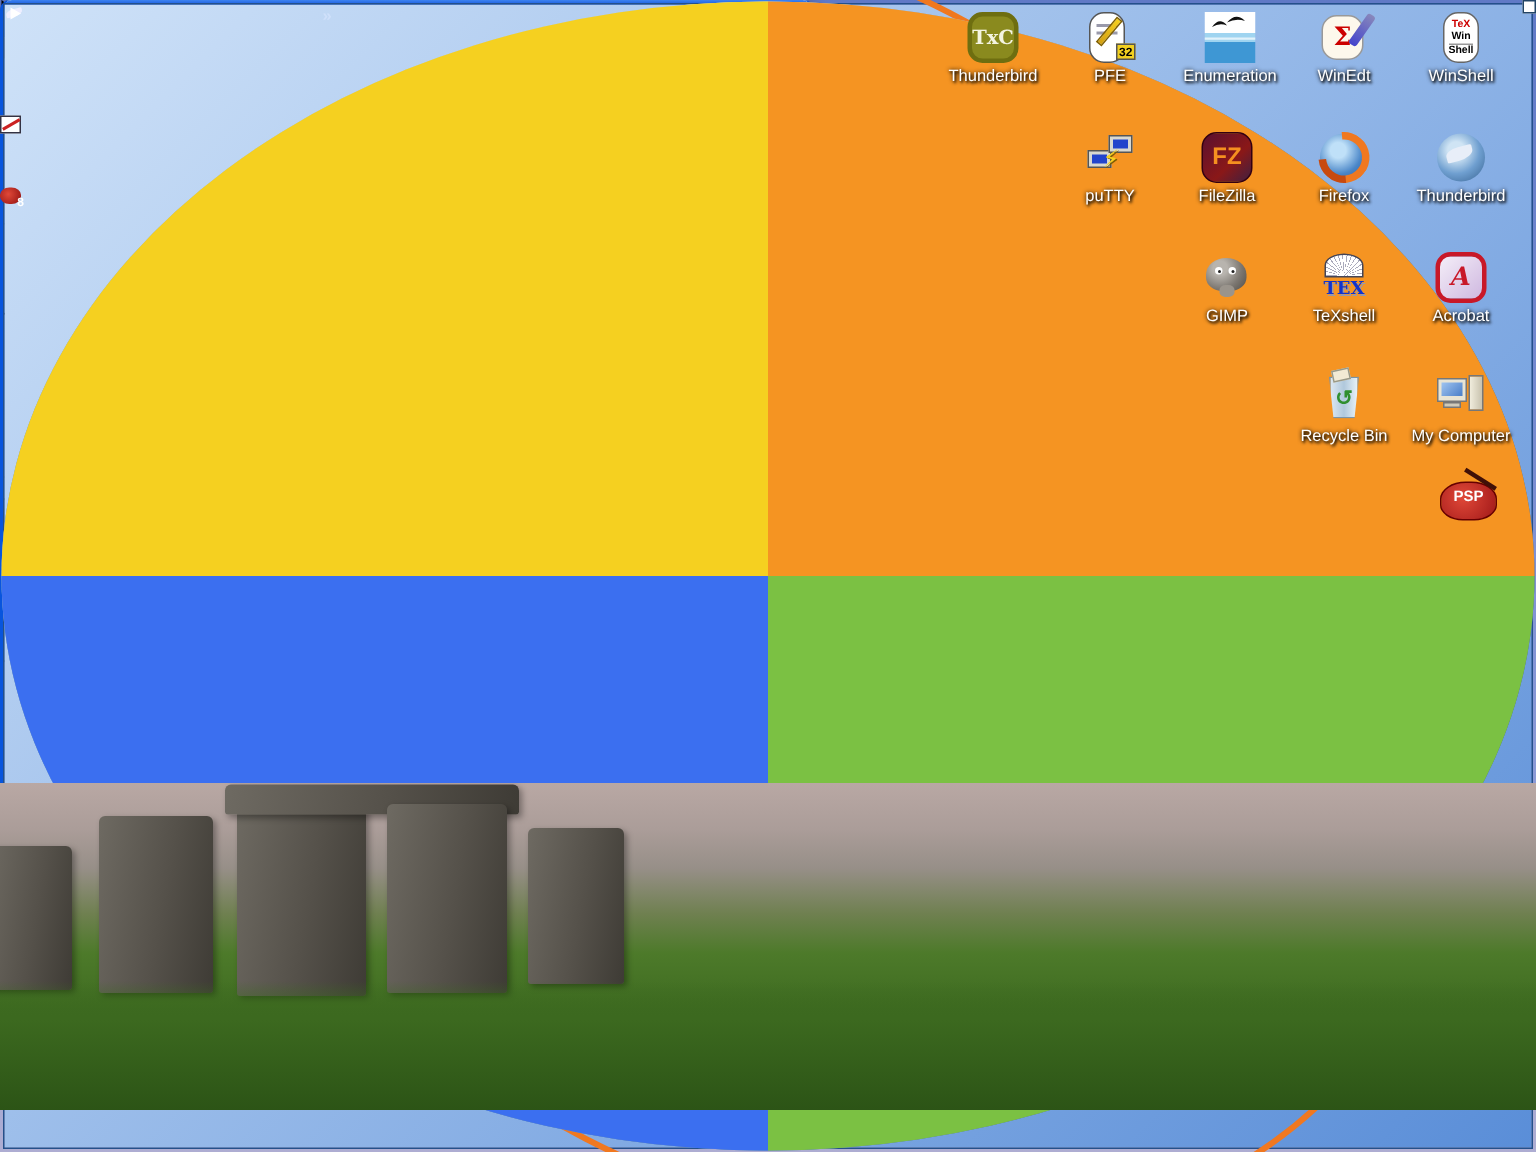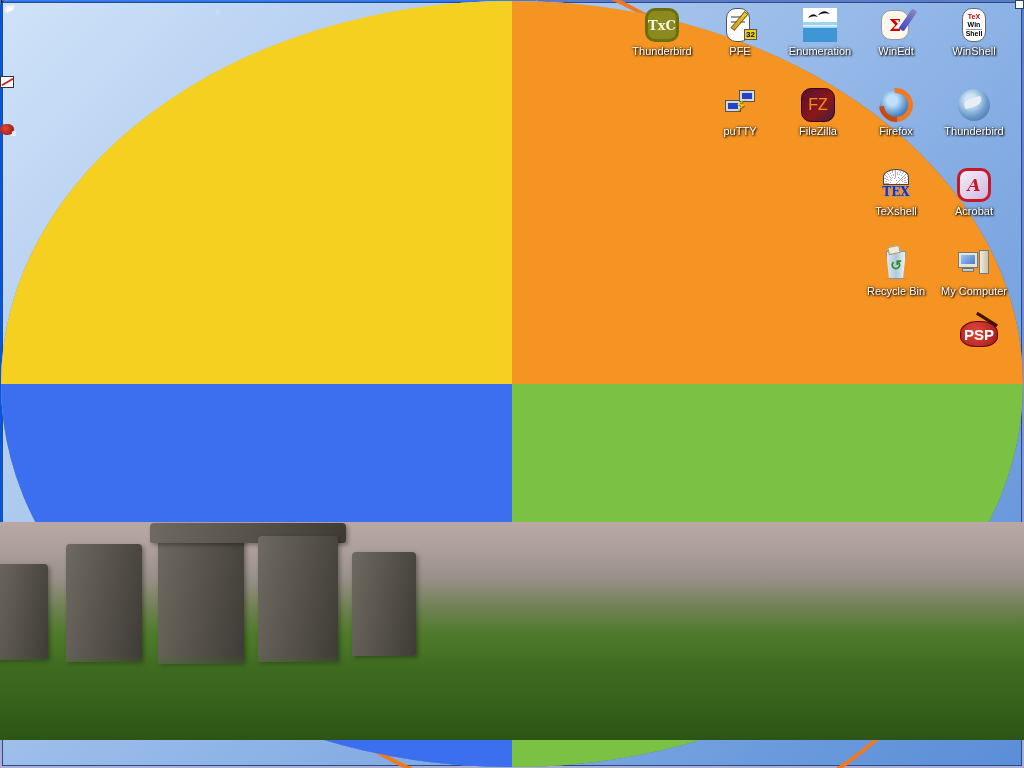--- a/index.html
+++ b/index.html
@@ -199,39 +199,48 @@
         </div>
       <div style="position:absolute; right:2px; top:2px; width:16px; height:12px; background:#d8d8d0; border:1px solid #555;">
           <div style="margin:2px; height:6px; background:#2244cc;"></div>
         </div>
       <div style="position:absolute; left:12px; top:8px; color:#f5d020; font-size:16px; text-shadow:1px 1px 0 #806000;">⚡︎</div>
     </div>
     <div class="lbl">puTTY</div>
   </div>
   <div class="dicon" style="left:779px; top:88px;">
     <div class="art">
-        <div class="sq" style="background:linear-gradient(135deg,#5a1030,#8a1818 60%,#402040); border:1px solid #301; color:#f59020; font-weight:normal; font-size:16px;">FZ</div>
+        <div class="sq" style="background:linear-gradient(135deg,#5a1030,#8a1818 60%,#402040); border:1px solid #301; color:#f59020; font-weight:bold; font-size:16px;">FZ</div>
       </div>
     <div class="lbl">FileZilla</div>
   </div>
   <div class="dicon" style="left:857px; top:88px;">
     <div class="art">
       <div style="position:absolute; inset:1px; border-radius:50%; background:radial-gradient(circle at 38% 35%, #bfe0f8 0 18%, #4a86c8 55%, #26508a 100%);"></div>
       <div style="position:absolute; inset:0; border-radius:50%; border:5px solid #f07820; border-left-color:transparent; border-bottom-color:#c84a10; transform:rotate(40deg);"></div>
     </div>
     <div class="lbl">Firefox</div>
   </div>
   <div class="dicon" style="left:935px; top:88px;">
     <div class="art">
       <div style="position:absolute; inset:1px; border-radius:50%; background:radial-gradient(circle at 40% 35%, #cfe4f4 0 20%, #6f9fd0 55%, #35608f 100%);"></div>
       <div style="position:absolute; left:7px; top:10px; width:18px; height:9px; background:#e8eef8; border-radius:50% 10% 60% 10%; transform:rotate(-15deg);"></div>
     </div>
     <div class="lbl">Thunderbird</div>
   </div>
 
+  <div class="dicon" style="left:779px; top:168px;">
+    <div class="art">
+      <div style="position:absolute; left:3px; top:4px; width:27px; height:22px; border-radius:55% 55% 45% 45%; background:radial-gradient(circle at 35% 30%, #b8b4ae 0 20%, #7d7872 60%, #504c46 100%);"></div>
+      <div style="position:absolute; left:9px; top:10px; width:5px; height:5px; background:#fff; border-radius:50%; box-shadow:9px 0 0 #fff;"></div>
+      <div style="position:absolute; left:11px; top:12px; width:2px; height:2px; background:#222; border-radius:50%; box-shadow:9px 0 0 #222;"></div>
+      <div style="position:absolute; left:12px; top:22px; width:10px; height:8px; background:#9a948c; border-radius:40%;"></div>
+    </div>
+    <div class="lbl">GIMP</div>
+  </div>
   <div class="dicon" style="left:857px; top:168px;">
     <div class="art">
       <div style="position:absolute; left:4px; top:1px; width:26px; height:16px; border-radius:26px 26px 0 0 / 16px 16px 0 0; border:1px solid #445; background:repeating-conic-gradient(from 250deg at 50% 100%, #fff 0 9deg, #aab 9deg 12deg);"></div>
       <div style="position:absolute; left:0; right:0; top:17px; text-align:center; color:#1133cc; font-weight:bold; font-size:12px; font-family:'DejaVu Serif',serif; text-shadow:1px 1px 0 #99a;">TEX</div>
     </div>
     <div class="lbl">TeXshell</div>
   </div>
   <div class="dicon" style="left:935px; top:168px;">
     <div class="art">
         <div class="sq" style="background:linear-gradient(135deg,#f4eef8,#cfb8e0); border:3px solid #c81828; color:#c81828; font-weight:bold; font-style:italic; font-size:17px; font-family:'DejaVu Serif',serif;">A</div>
@@ -254,21 +263,21 @@
         </div>
       <div style="position:absolute; left:5px; top:20px; width:12px; height:4px; background:#cfcaba; border:1px solid #777;"></div>
       <div style="position:absolute; right:2px; top:2px; width:10px; height:24px; background:linear-gradient(90deg,#f0ecdc,#c8c2ae); border:1px solid #777;"></div>
     </div>
     <div class="lbl">My Computer</div>
   </div>
 
   <div style="position:absolute; left:960px; top:321px; width:38px; height:26px; z-index:4;">
     <div style="position:absolute; inset:0; background:radial-gradient(circle at 40% 40%, #e04838, #a01818); border-radius:45% 45% 40% 40%; border:1px solid #600;"></div>
     <div style="position:absolute; left:15px; top:-3px; width:24px; height:3px; background:#401008; transform:rotate(32deg);"></div>
-    <div style="position:absolute; left:0; right:0; top:5px; text-align:center; color:#fff; font-weight:bold; font-size:15px;">PSP</div>
+    <div style="position:absolute; left:0; right:0; top:5px; text-align:center; color:#fff; font-weight:bold; font-size:10px;">PSP</div>
   </div>
 
   <div class="win" id="yap">
     <div class="tbar">
       <div style="width:17px; height:15px; background:#fff; border:1px solid #334; position:relative; font-size:7px; font-weight:bold; color:#228; text-align:center; line-height:13px;">DVI<div style="position:absolute; left:-3px; top:-3px; width:14px; height:2px; background:#c22; transform:rotate(-35deg);"></div></div>
       <div class="ttl">Yap 2.4.1596 - [texshell.dvi]</div>
       <div class="capbtns">
         <div class="cb minb"></div>
         <div class="cb maxb"></div>
         <div class="cb close"></div>

